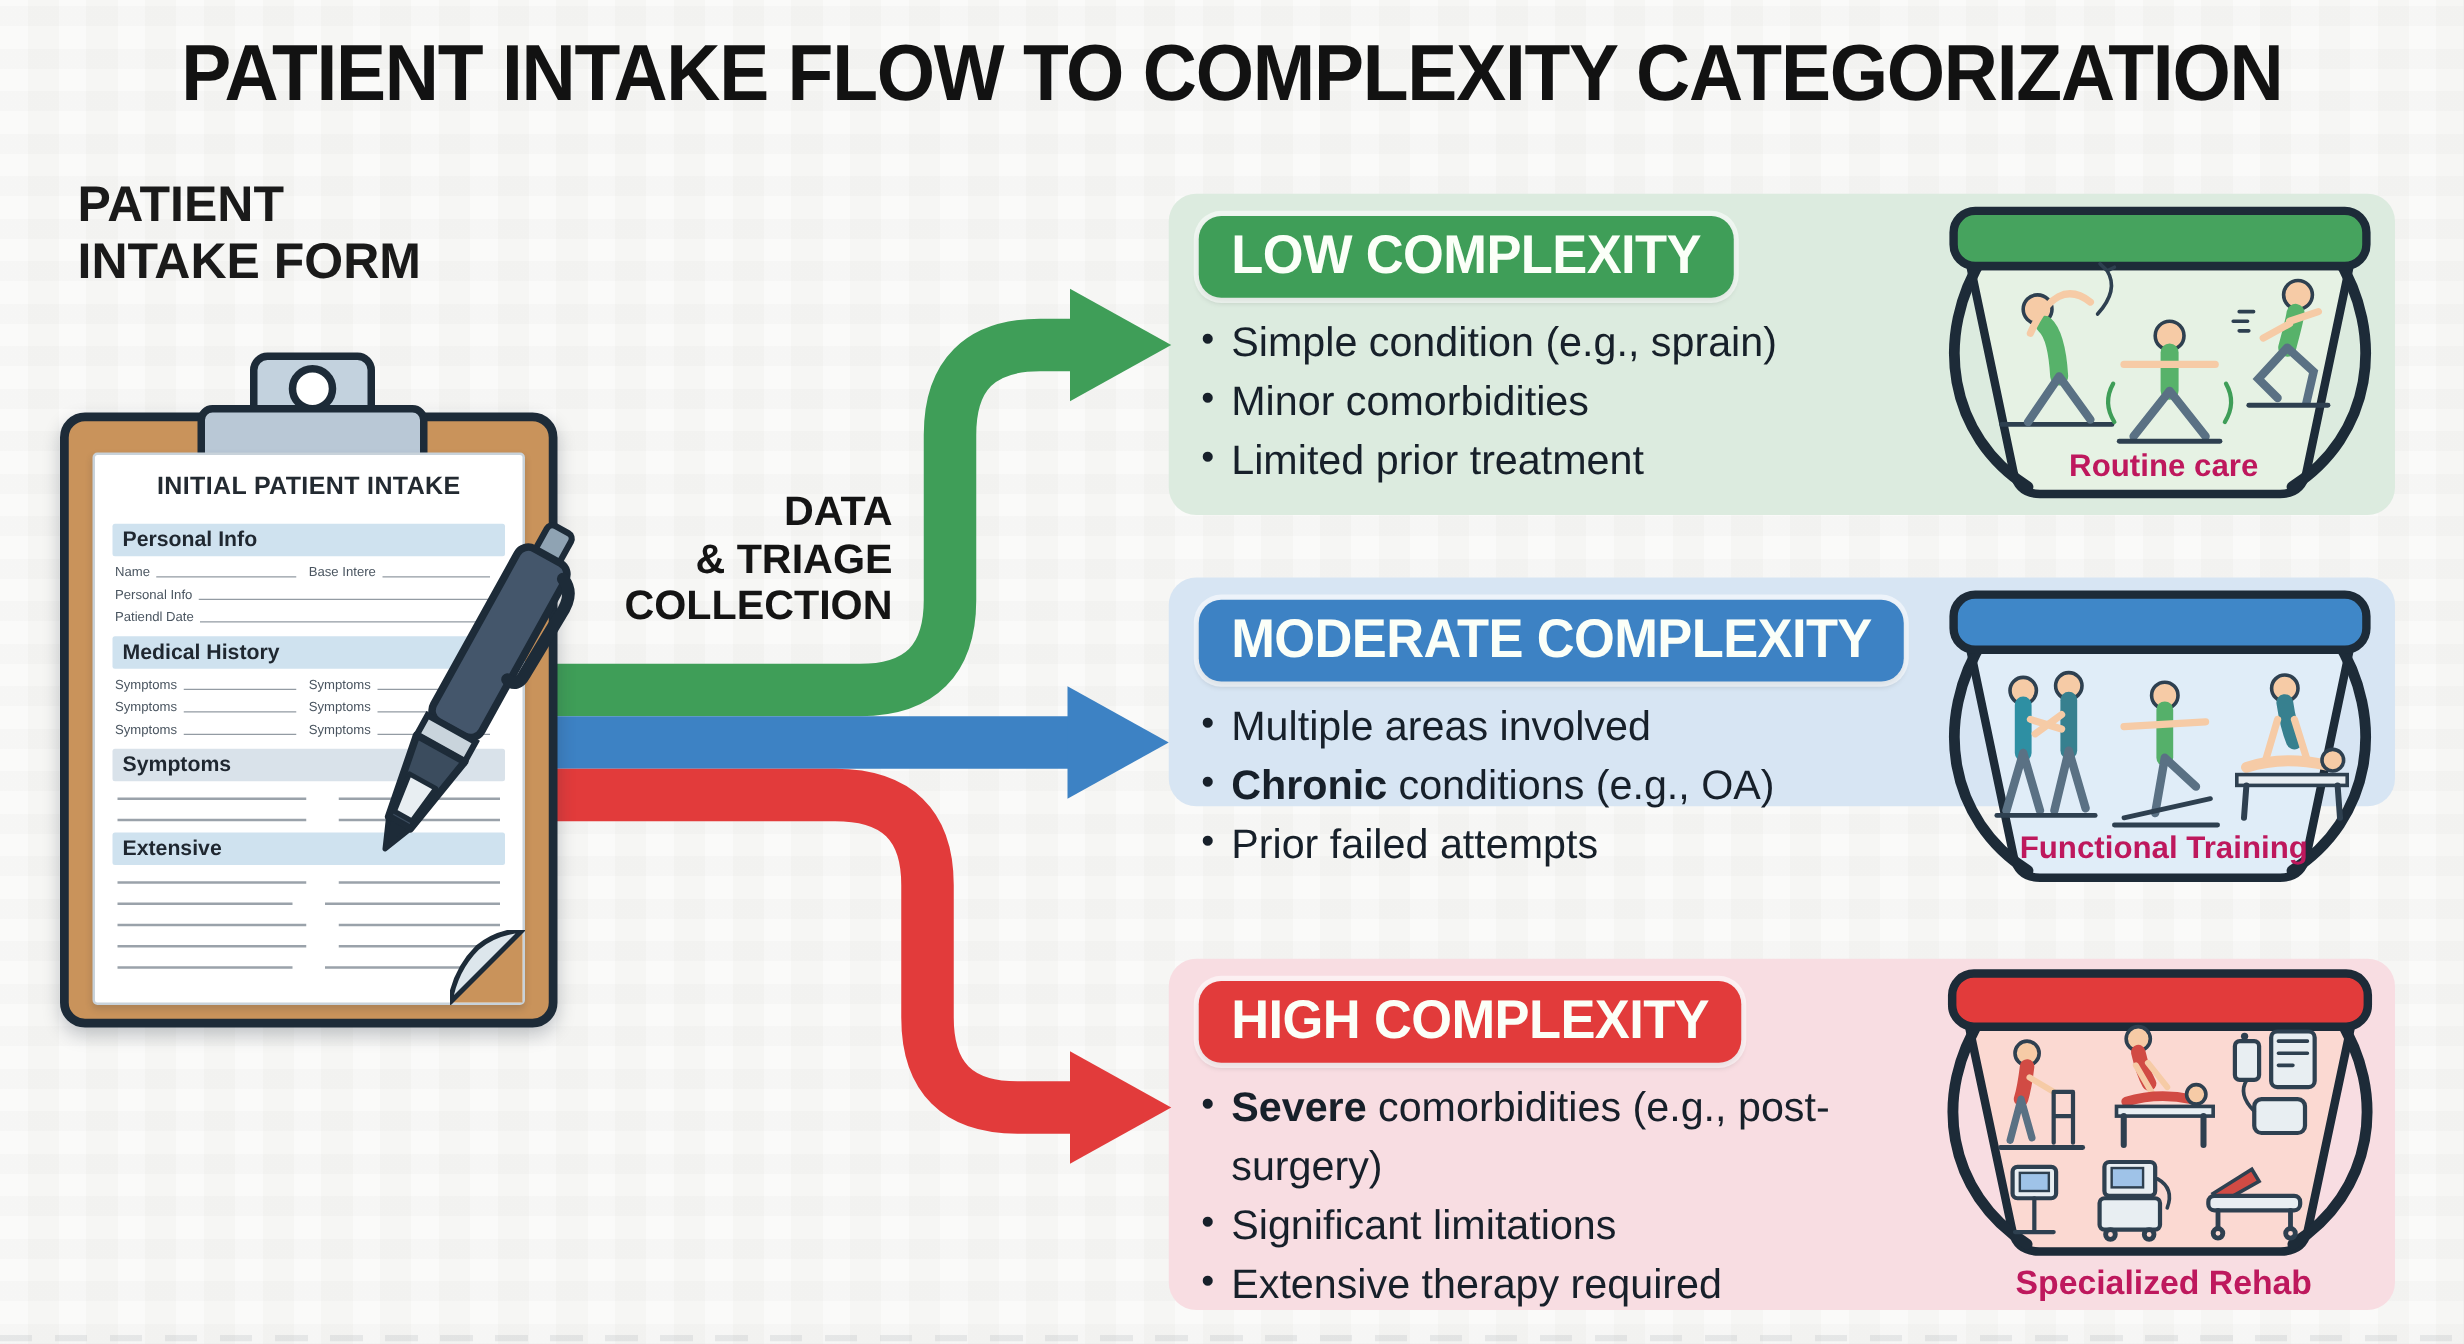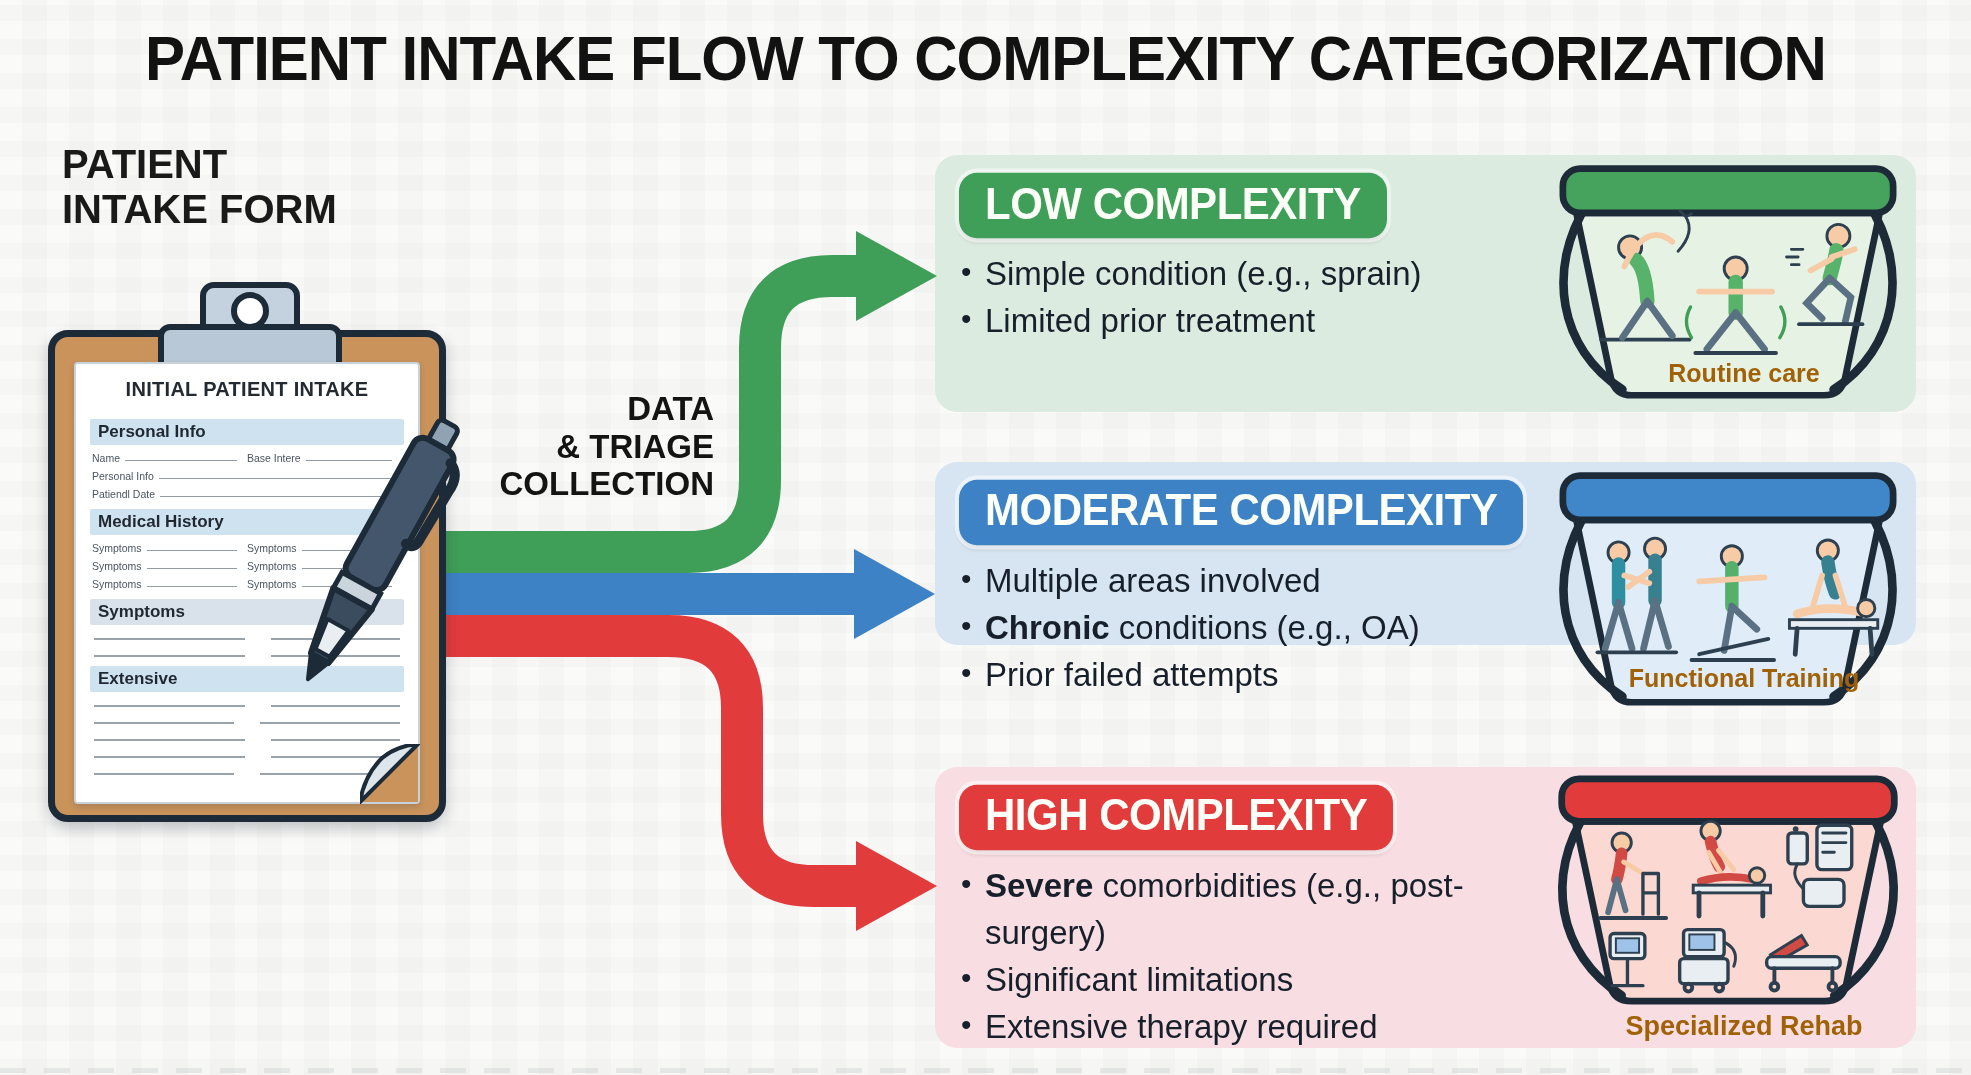--- a/index.html
+++ b/index.html
@@ -39,21 +39,21 @@
   .paper{
     position:absolute; left:74px; top:362px; width:314px; height:414px;
     background:#ffffff; border:2px solid #c8d2da; border-radius:4px;
     padding:12px 14px; box-sizing:content-box;
     box-shadow:0 3px 6px rgba(30,45,60,0.18);
   }
   .form-title{font-size:20px; font-weight:bold; text-align:center; color:#232a31; letter-spacing:.3px; margin:2px 0 18px;}
   .sec-bar{background:#cfe2ef; color:#1f2730; font-size:17px; font-weight:bold; padding:3px 8px; margin:9px 0 7px; border-radius:2px;}
   .sec-bar.gray{background:#d9e2ea;}
   .frow{display:flex; align-items:flex-end; font-size:10.5px; color:#4a5560; margin:0 2px 6px;}
-  .frow .grp{display:flex; flex:1; align-items:flex-start;}
+  .frow .grp{display:flex; flex:1; align-items:center;}
   .flabel{white-space:nowrap;}
   .fline{flex:1; border-bottom:1.6px solid #939ba3; margin:0 10px 2px 5px; height:8px;}
   .brow{display:flex; gap:26px; margin:0 4px 9px;}
   .bline{flex:1; border-bottom:2px solid #9aa2aa; height:6px;}
   .bline.short{flex:.85;}
   .curl{position:absolute; right:-2px; bottom:-2px;}
   .pen-svg{position:absolute; left:0; top:0; pointer-events:none;}
   
   .panel{position:absolute; left:935px; width:981px; border-radius:22px;}
   .panel.low{top:155px; height:257px; background:#dcebdf;}
@@ -71,22 +71,22 @@
   .panel.high .pill{background:#e23b3b;}
   ul.bullets{list-style:none; margin:14px 0 0; padding:0; max-width:565px;
     font-size:33px; line-height:1.42; color:#17202a;}
   ul.bullets li{padding-left:26px; position:relative;}
   ul.bullets li::before{content:"•"; position:absolute; left:2px; top:0; font-size:.9em;}
   ul.bullets b{font-weight:bold;}
   
   .bucket-wrap{position:absolute; right:14px; top:6px; width:348px;}
   .panel.high .bucket-wrap{top:4px;}
   .bucket-label{
-    position:absolute; left:16px; width:100%; text-align:center;
-    font-weight:bold; color:#a16207;
+    position:absolute; left:3px; width:100%; text-align:center;
+    font-weight:bold; color:#be185d;
   }
   .panel.low  .bucket-label{top:198px; font-size:25px;}
   .panel.moderate .bucket-label{top:196px; font-size:25px;}
   .panel.high .bucket-label{top:240px; font-size:27px;}
   
   .bottom-artifact{
     position:absolute; left:0; bottom:2px; width:100%; height:5px; opacity:.18;
     background:repeating-linear-gradient(90deg,#98a0a6 0 26px, transparent 26px 44px);
   }
 </style>
@@ -100,20 +100,21 @@
   <div class="intake-heading">
     <div>PATIENT</div>
     <div>INTAKE FORM</div>
   </div>
 
   <section class="panel low">
     <div class="text-col">
       <div class="pill">LOW COMPLEXITY</div>
       <ul class="bullets">
           <li>Simple condition (e.g., sprain)</li>
+          <li>Minor comorbidities</li>
           <li>Limited prior treatment</li>
         </ul>
     </div>
     <div class="bucket-wrap">
       <svg width="348" height="240" viewBox="0 0 360 250">
         <path d="M22 54 L58 226 Q62 244 80 244 L280 244 Q298 244 302 226 L338 54 Z" fill="#e6f2e4" stroke="#1d2b38" stroke-width="7" stroke-linejoin="round"></path>
         <path d="M34 44 C -10 112, 4 196, 70 238" fill="none" stroke="#1d2b38" stroke-width="9" stroke-linecap="round"></path>
         <path d="M326 44 C 370 112, 356 196, 290 238" fill="none" stroke="#1d2b38" stroke-width="9" stroke-linecap="round"></path>
         <rect x="8" y="8" width="344" height="46" rx="18" fill="#46a35e" stroke="#1d2b38" stroke-width="7"></rect>
         <g stroke="#2e4050" stroke-width="4" fill="none" stroke-linecap="round">

